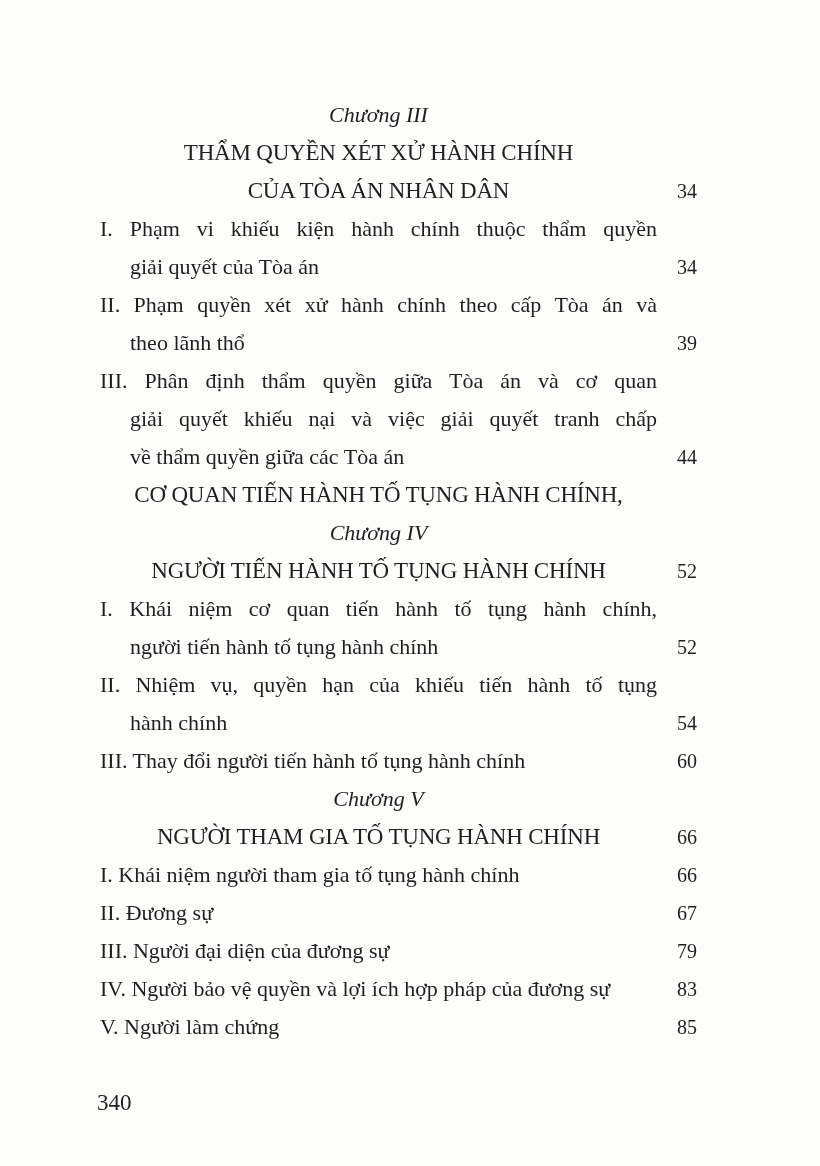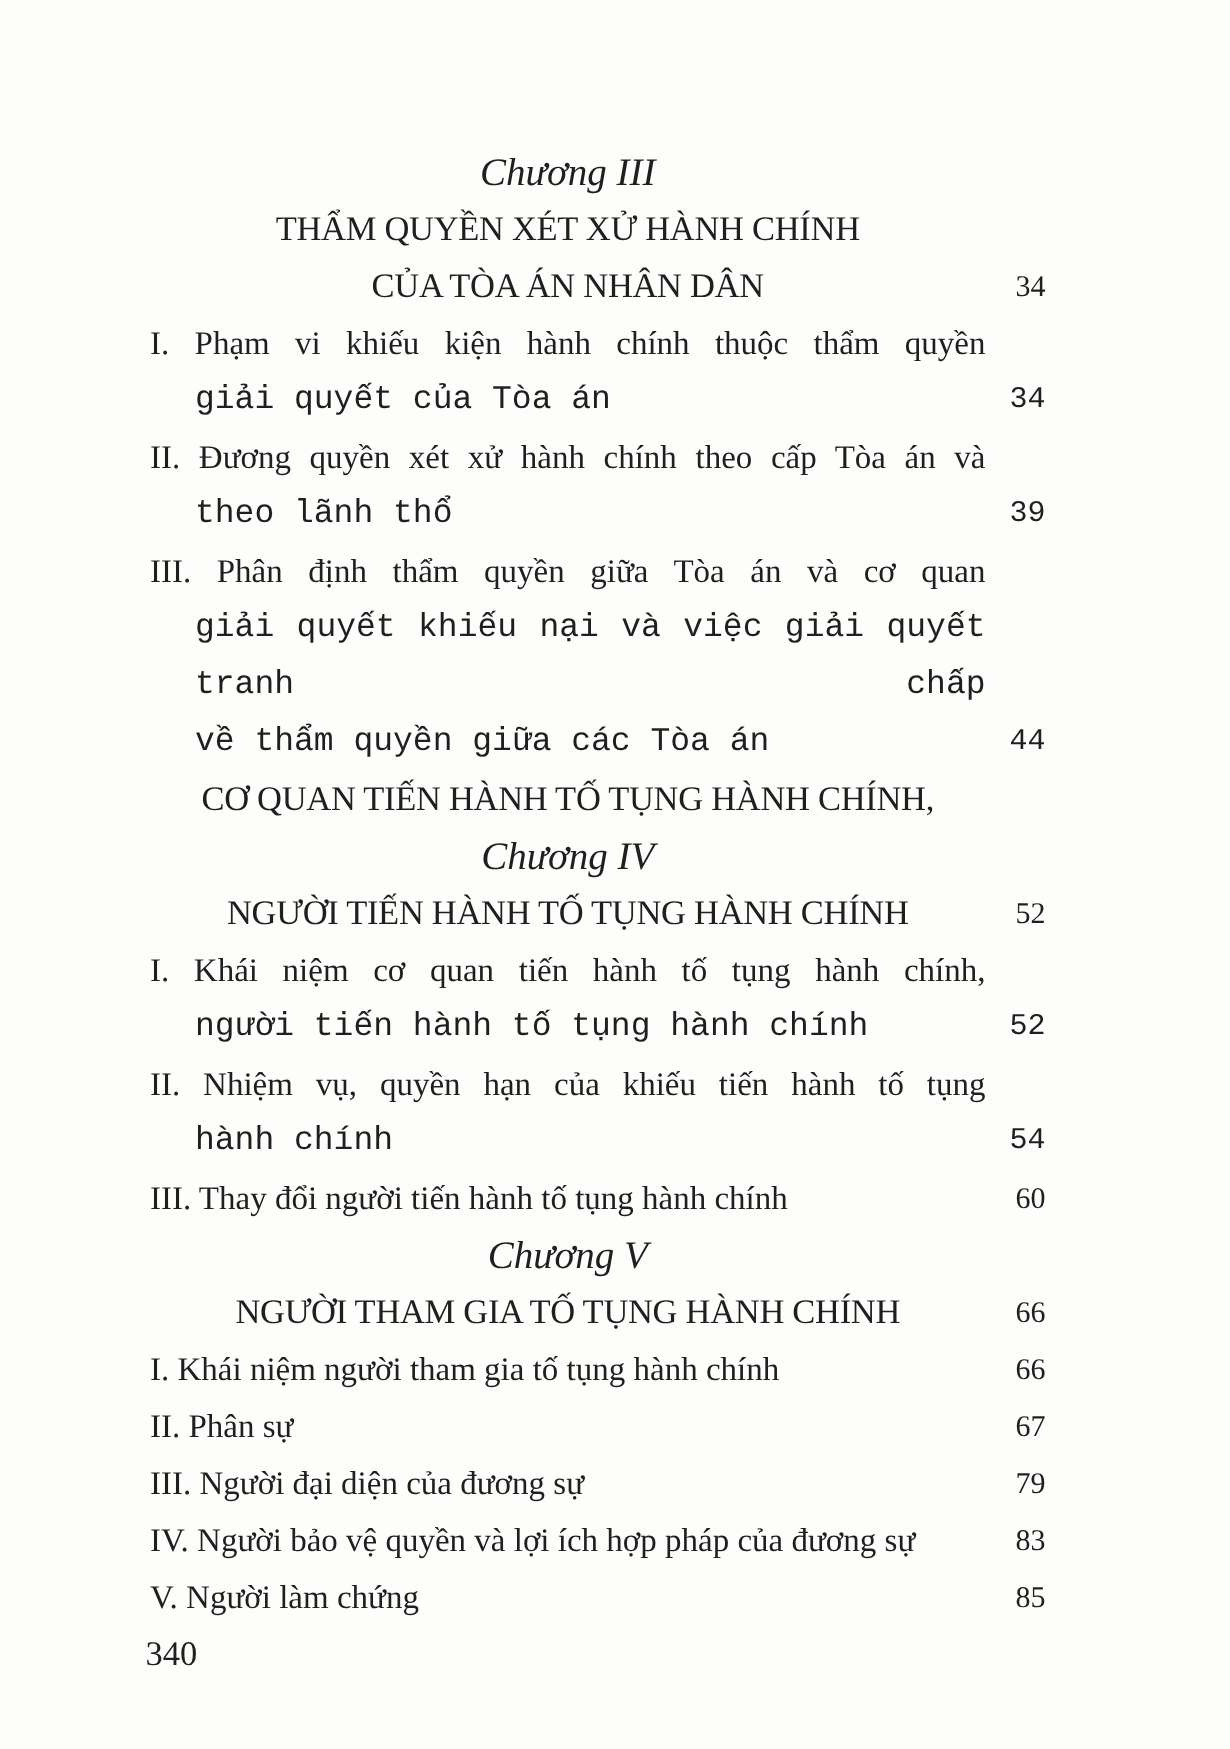--- a/index.html
+++ b/index.html
@@ -29,24 +29,24 @@
   .row .txt {
     display: block;
     white-space: nowrap;
   }
   
   .row.fill .txt {
     white-space: normal;
     text-align: justify;
     text-align-last: justify;
   }
-  .row.cont { padding-left: 30px; font-family: Liberation Mono, monospace; }
+  .row.cont { padding-left: 30px; }
   .row.chapter {
     font-style: italic;
-    font-size: 26px;
+    font-size: 22px;
   }
   .row.chapter .txt { text-align: center; }
   .row.title {
     font-size: 23px;
     letter-spacing: -0.2px;
   }
   .row.title .txt { text-align: center; }
   .pg {
     position: absolute;
     right: 0;
@@ -87,21 +87,21 @@
     <div class="row item fill">
       <span class="txt">I. Phạm vi khiếu kiện hành chính thuộc thẩm quyền</span>
     </div>
 
     <div class="row cont">
       <span class="txt">giải quyết của Tòa án</span>
       <span class="pg">34</span>
     </div>
 
     <div class="row item fill">
-      <span class="txt">II. Đương quyền xét xử hành chính theo cấp Tòa án và</span>
+      <span class="txt">II. Phạm quyền xét xử hành chính theo cấp Tòa án và</span>
     </div>
 
     <div class="row cont">
       <span class="txt">theo lãnh thổ</span>
       <span class="pg">39</span>
     </div>
 
     <div class="row item fill">
       <span class="txt">III. Phân định thẩm quyền giữa Tòa án và cơ quan</span>
     </div>
@@ -159,21 +159,21 @@
       <span class="txt">NGƯỜI THAM GIA TỐ TỤNG HÀNH CHÍNH</span>
       <span class="pg">66</span>
     </div>
 
     <div class="row item">
       <span class="txt">I. Khái niệm người tham gia tố tụng hành chính</span>
       <span class="pg">66</span>
     </div>
 
     <div class="row item">
-      <span class="txt">II. Phân sự</span>
+      <span class="txt">II. Đương sự</span>
       <span class="pg">67</span>
     </div>
 
     <div class="row item">
       <span class="txt">III. Người đại diện của đương sự</span>
       <span class="pg">79</span>
     </div>
 
     <div class="row item">
       <span class="txt">IV. Người bảo vệ quyền và lợi ích hợp pháp của đương sự</span>

